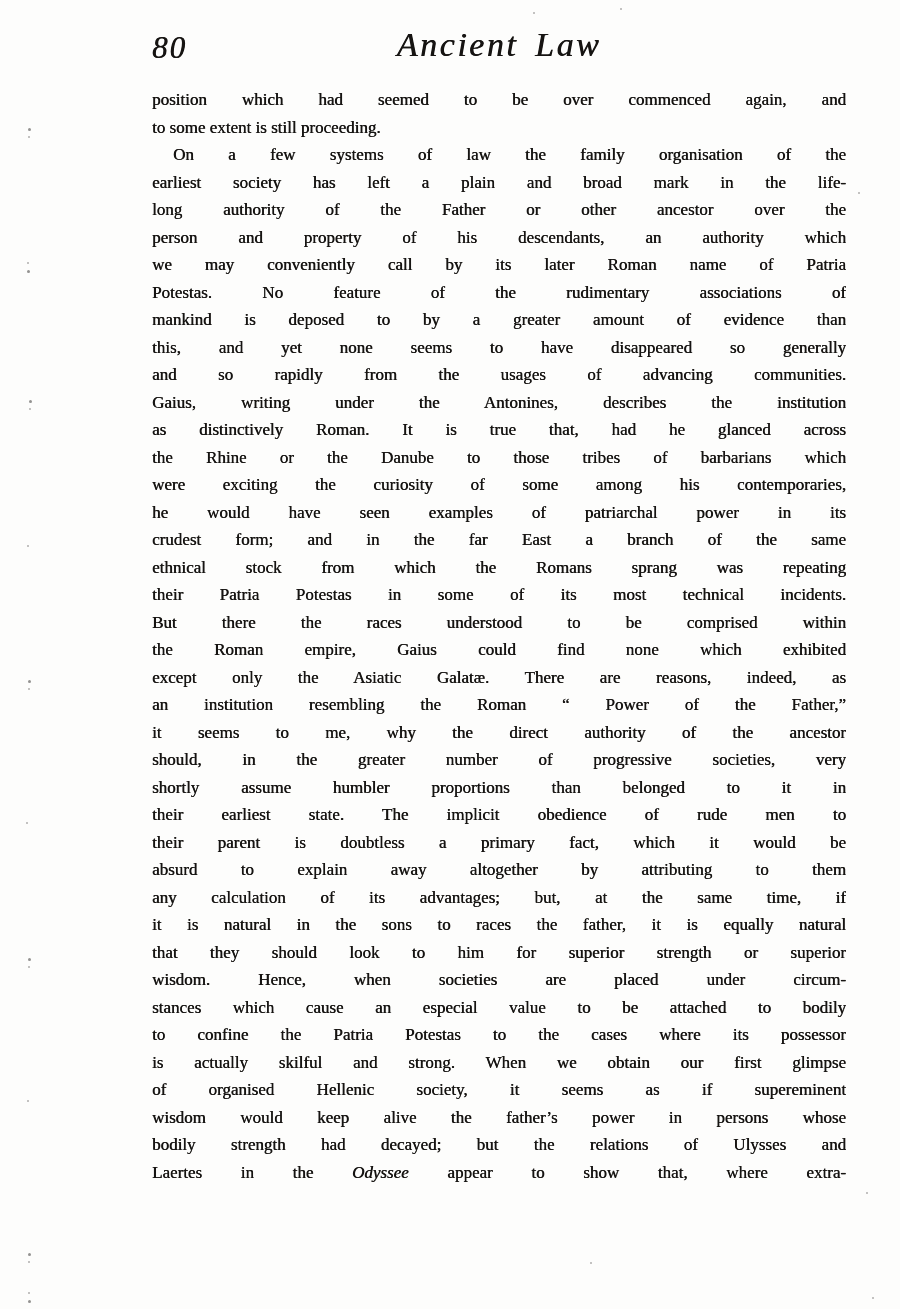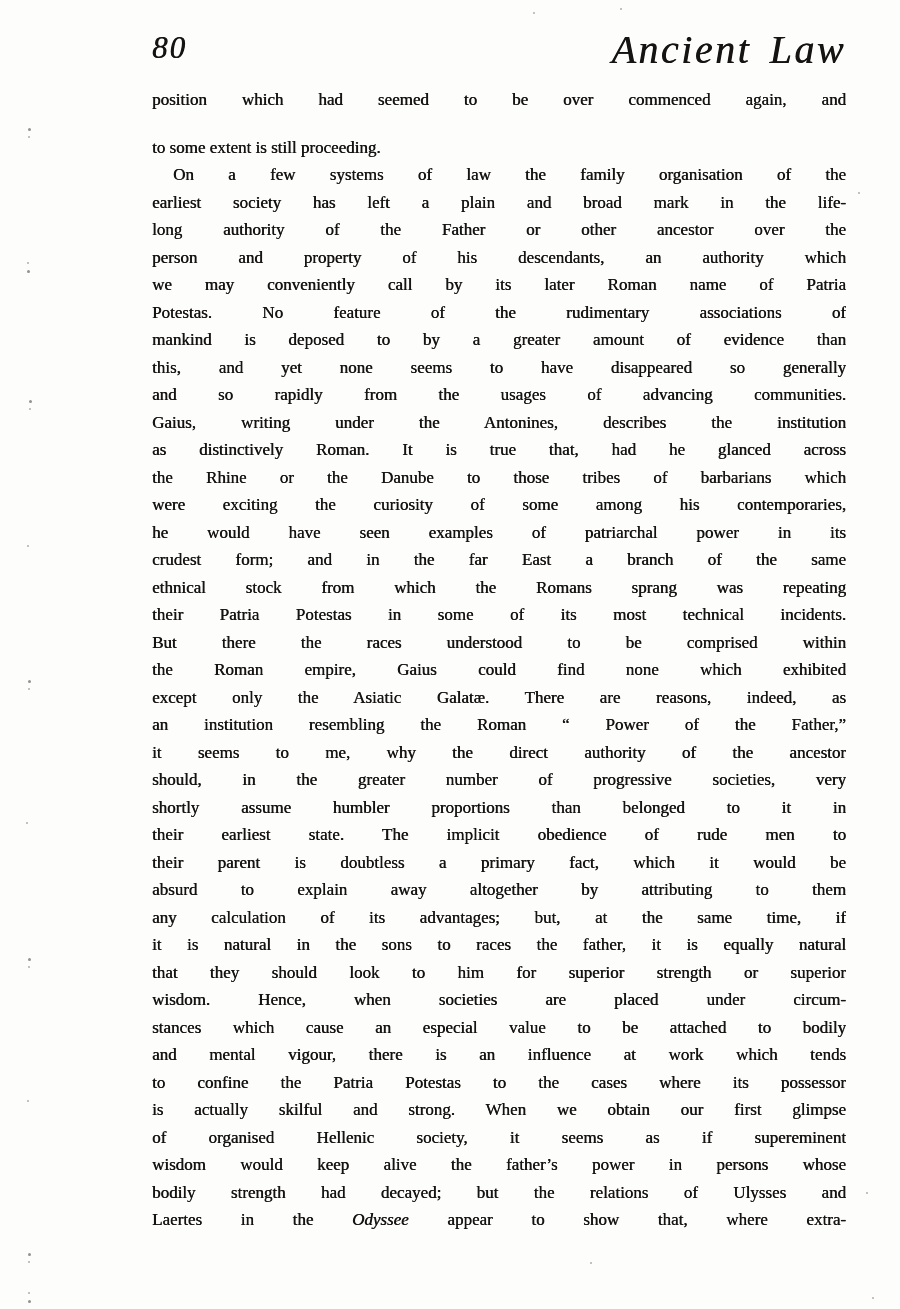--- a/index.html
+++ b/index.html
@@ -15,40 +15,40 @@
 
   
   .header { position: absolute; top: 26px; left: 152px; width: 694px; height: 46px; font-style: italic; }
   .page-num {
     position: absolute; left: 0; top: 4px;
     font-size: 31px; letter-spacing: 2px;
     text-shadow: 0.4px 0 0 #161412;
   }
   .running-title {
     position: absolute; left: 0; right: 0; top: 0;
-    text-align: right;
-    font-size: 40px; letter-spacing: 2.5px;
+    text-align: center;
+    font-size: 34px; letter-spacing: 2.5px;
     word-spacing: 6px;
     text-shadow: 0.5px 0 0 #161412;
   }
 
   
   .body-text {
     position: absolute; top: 86px; left: 152px; width: 694px;
     font-size: 17px;
     text-shadow: 0.4px 0 0 #1a1816;
   }
   .line {
     height: 27.5px; line-height: 27.5px;
     overflow: hidden;
     text-align: justify;
     text-align-last: justify;
     white-space: normal;
   }
-  .line.no-just { text-align-last: left; margin-top: 20px; }
+  .line.no-just { text-align-last: left; }
   .line.indent { text-indent: 21px; }
   .line em { font-style: italic; margin-top: 28px; }
 
   
   .spk {
     position: absolute; width: 3px; height: 3px;
     background: #3c3a38; border-radius: 50%;
     opacity: 0.55;
   }
   .spk.small { width: 2px; height: 2px; opacity: 0.4; }
@@ -91,21 +91,20 @@
       <div class="line">should, in the greater number of progressive societies, very</div>
       <div class="line">shortly assume humbler proportions than belonged to it in</div>
       <div class="line">their earliest state.  The implicit obedience of rude men to</div>
       <div class="line">their parent is doubtless a primary fact, which it would be</div>
       <div class="line">absurd to explain away altogether by attributing to them</div>
       <div class="line">any calculation of its advantages;  but, at the same time, if</div>
       <div class="line">it is natural in the sons to races the father, it is equally natural</div>
       <div class="line">that they should look to him for superior strength or superior</div>
       <div class="line">wisdom.  Hence, when societies are placed under circum-</div>
       <div class="line">stances which cause an especial value to be attached to bodily</div>
-      <div class="line">and mental vigour, there is an influence at work which tends</div>
       <div class="line">to confine the Patria Potestas to the cases where its possessor</div>
       <div class="line">is actually skilful and strong. When we obtain our first glimpse</div>
       <div class="line">of organised Hellenic society, it seems as if supereminent</div>
       <div class="line">wisdom would keep alive the father’s power in persons whose</div>
       <div class="line">bodily strength had decayed;  but the relations of Ulysses and</div>
       <div class="line"><span>Laertes in the </span><em>Odyssee</em><span> appear to show that, where extra-</span></div>
     </div>
 
   <div>
     <i class="spk small" style="left:533px;top:12px"></i>

